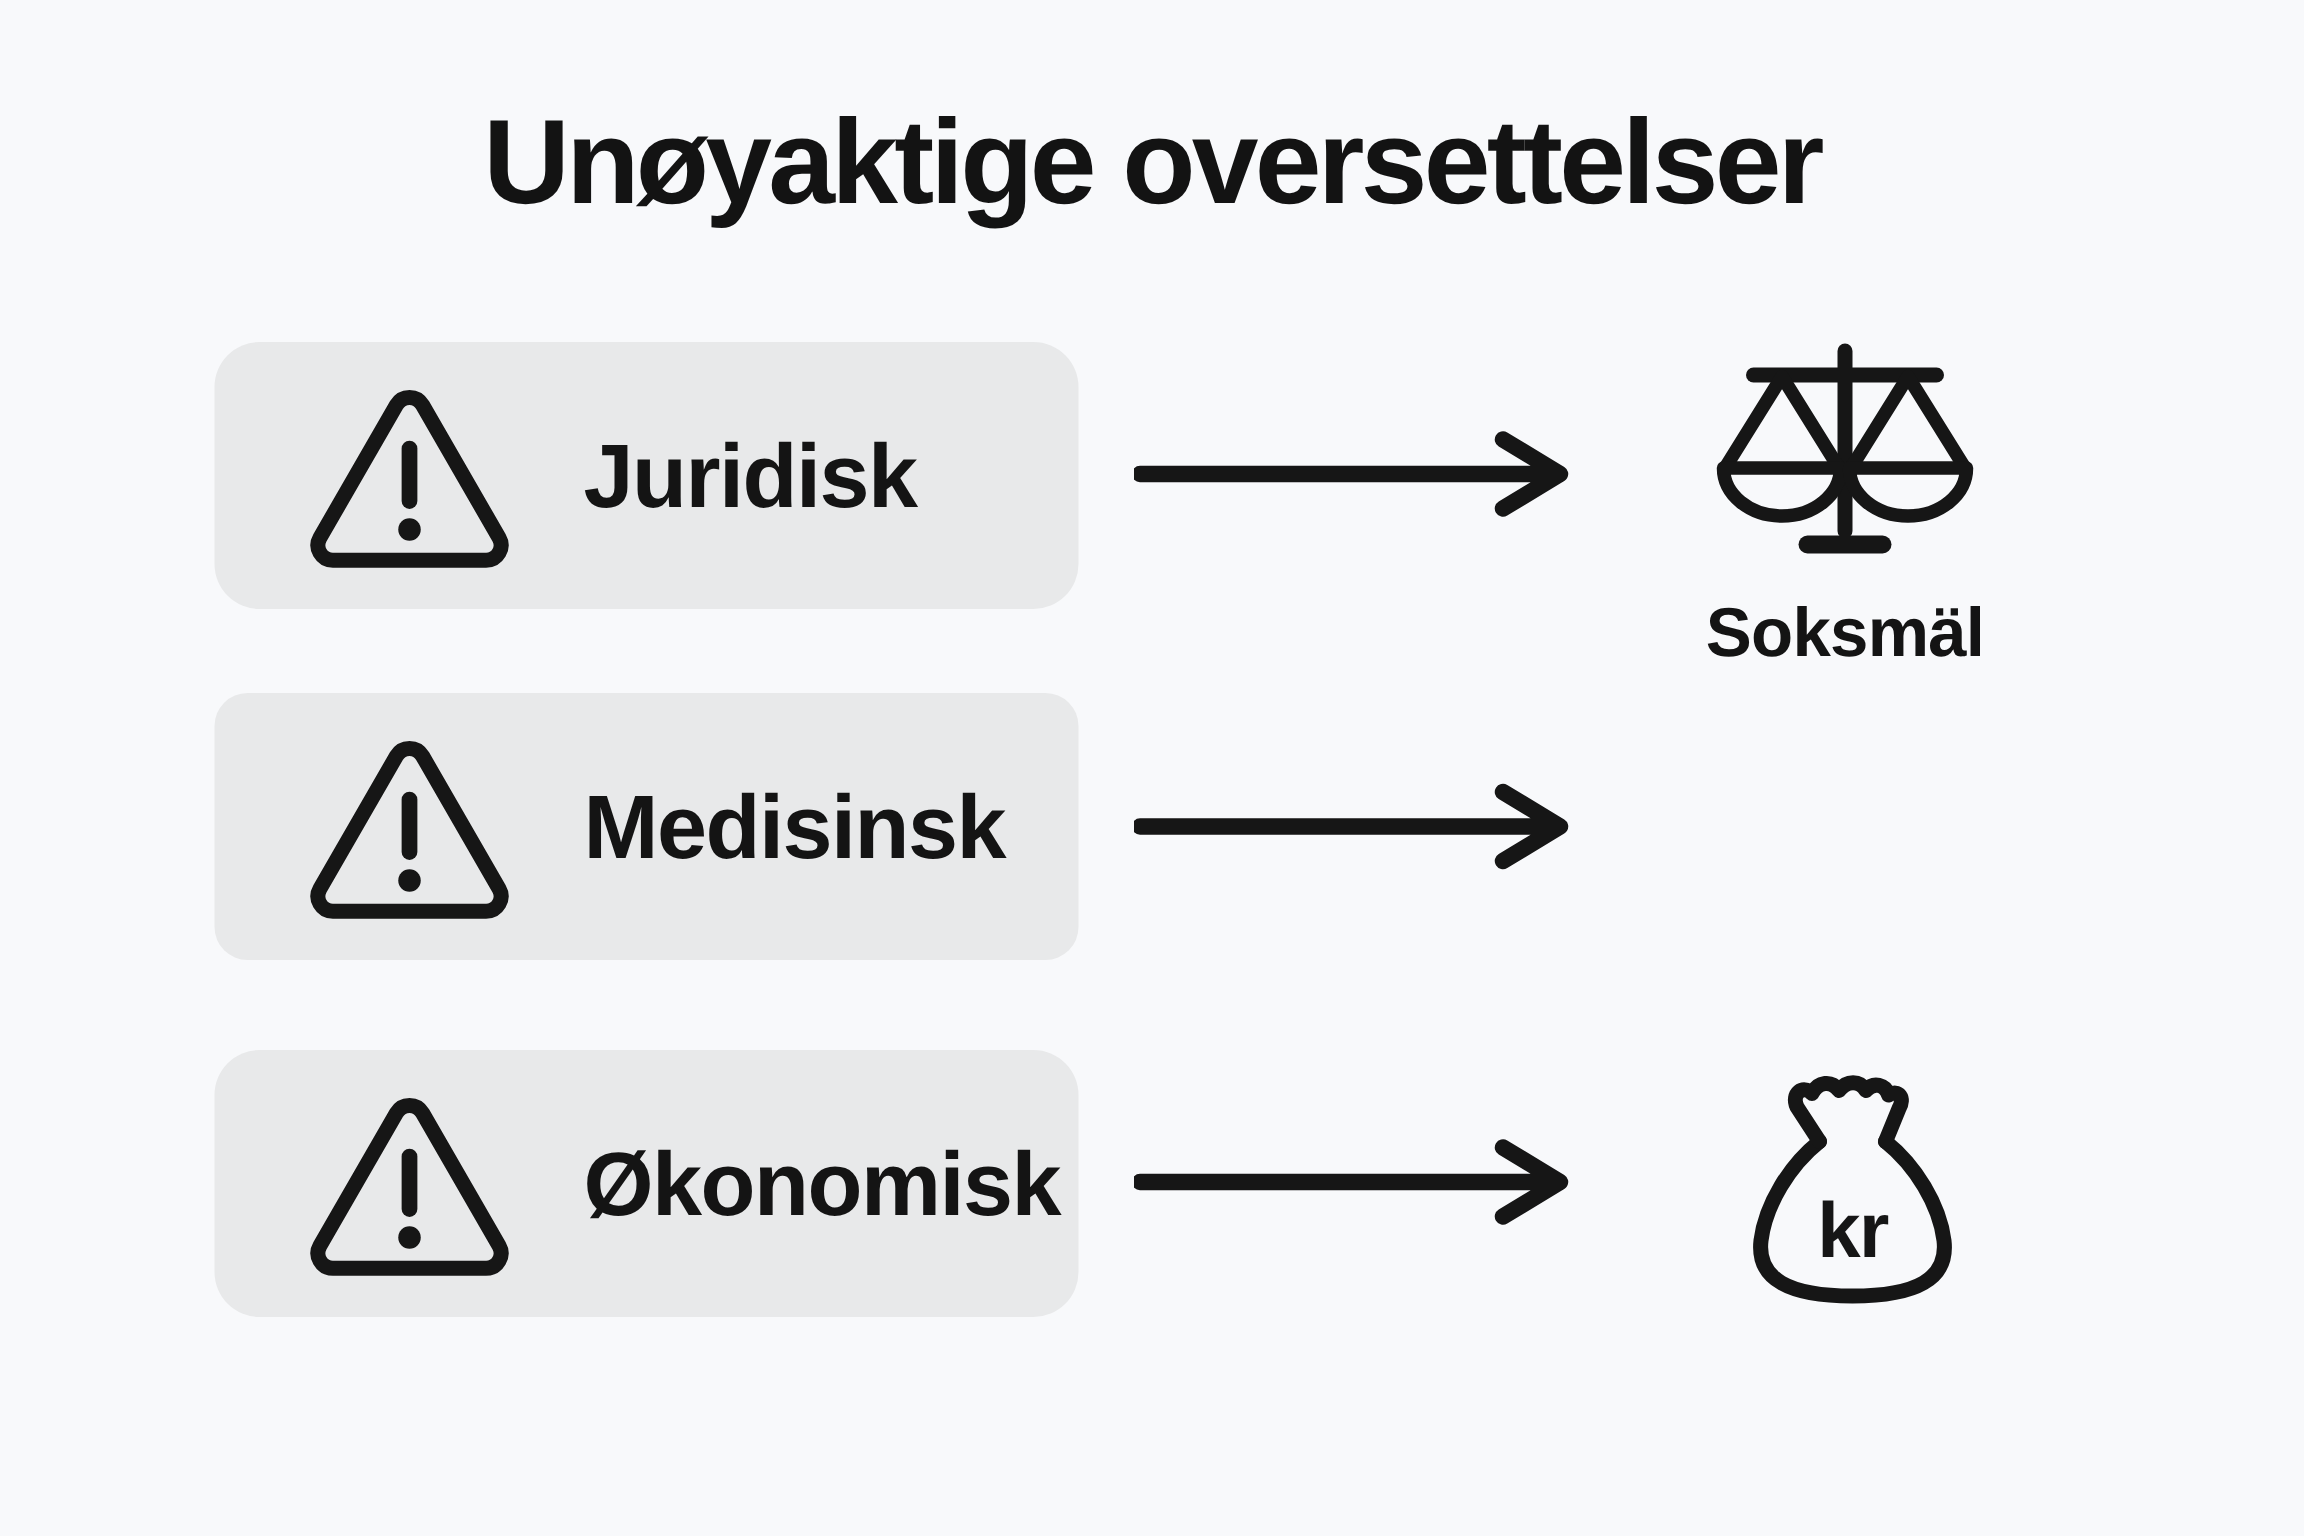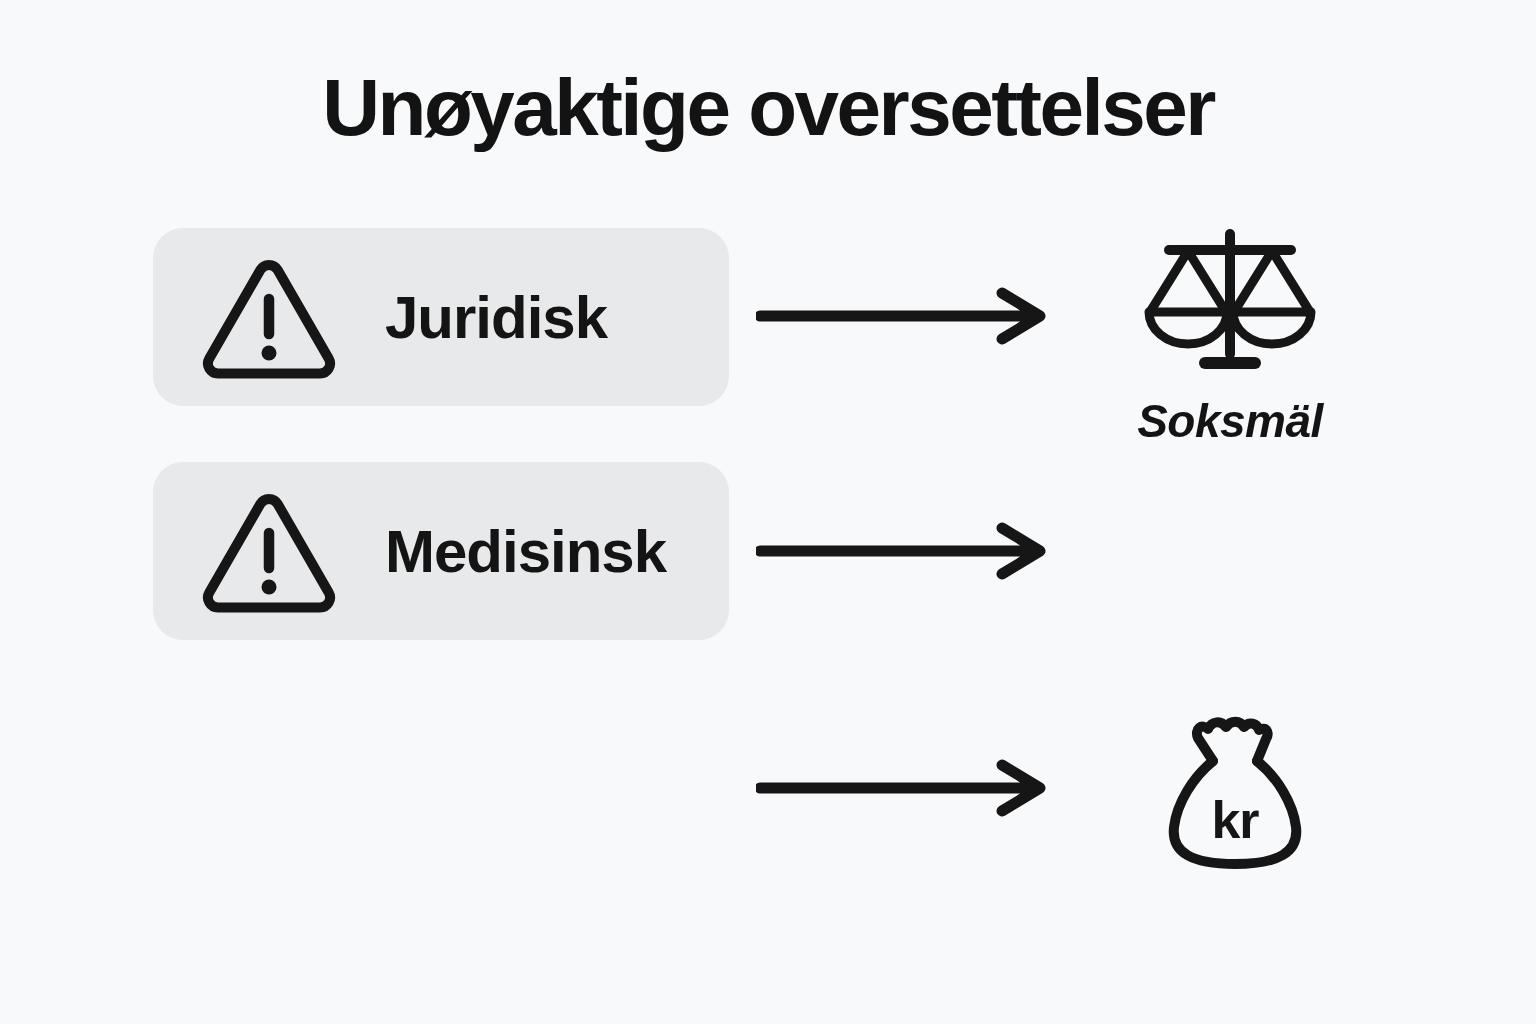--- a/index.html
+++ b/index.html
@@ -8,24 +8,24 @@
     background:#f8f9fb; overflow:hidden;
     font-family:"Liberation Sans", "DejaVu Sans", sans-serif;
     color:#151515;
   }
   .title {
     position:absolute; top:62px; left:0; width:100%;
     margin:0; text-align:center;
     font-size:80px; font-weight:700; letter-spacing:-2.5px; color:#131313;
   }
   .card {
-    position:absolute; left:153px; width:576px; height:178px;
+    position:absolute; left:143px; width:576px; height:178px;
     background:#e8e9ea; border-radius:30px;
     display:flex; align-items:center; gap:46px;
-    padding-left:46px; box-sizing:border-box;
+    padding-left:60px; box-sizing:border-box;
   }
   .card-label {
     font-size:60px; font-weight:700; letter-spacing:-1px; color:#141414;
     white-space:nowrap;
   }
   .arrow { position:absolute; left:756px; }
   .result-item {
     position:absolute; display:flex; flex-direction:column; align-items:center;
   }
   .result-label {
@@ -48,47 +48,55 @@
       <line class="ink-stroke" stroke-width="10.5" stroke-linecap="round" x1="70" y1="45" x2="70" y2="80"></line>
       <circle cx="70" cy="99" r="7.5" fill="#161616"></circle>
     </svg>
     <span class="card-label">Juridisk</span>
   </div>
 
   <svg class="arrow" style="top:284px;" width="306" height="64" viewBox="0 0 306 64">
     <path class="ink-stroke" stroke-width="11" stroke-linecap="round" stroke-linejoin="round" d="M4,32 H276 M246,9 L284,32 L246,55"></path>
   </svg>
 
-  <div class="result-item" style="left:1075px; top:226px; width:310px;font-style:italic;">
+  <div class="result-item" style="left:1075px; top:226px; width:310px;">
     <svg width="172" height="148" viewBox="0 0 172 148">
       <line class="ink-stroke" stroke-width="10" stroke-linecap="round" x1="86" y1="8" x2="86" y2="128"></line>
       <line class="ink-stroke" stroke-width="10" stroke-linecap="round" x1="25" y1="24" x2="147" y2="24"></line>
       <line class="ink-stroke" stroke-width="12" stroke-linecap="round" x1="61" y1="137" x2="111" y2="137"></line>
       <path class="ink-stroke" stroke-width="9" stroke-linecap="round" stroke-linejoin="round" d="M44,25 L6,86 M44,25 L82,86"></path>
       <path class="ink-stroke" stroke-width="9" stroke-linecap="round" d="M5,86 H83 M5,86 A39,32 0 0 0 83,86"></path>
       <path class="ink-stroke" stroke-width="9" stroke-linecap="round" stroke-linejoin="round" d="M128,25 L90,86 M128,25 L166,86"></path>
       <path class="ink-stroke" stroke-width="9" stroke-linecap="round" d="M89,86 H167 M89,86 A39,32 0 0 0 167,86"></path>
     </svg>
     <span class="result-label" style="margin-top:20px;">Soksmäl</span>
   </div>
 
-  <div class="card" style="top:462px;">
+  <div class="card" style="top:462px;border-radius:22px;">
     <svg width="140" height="126" viewBox="0 0 140 126">
       <path class="ink-stroke" stroke-width="10" stroke-linejoin="round" d="M61.3,16 a10,10 0 0 1 17.4,0 l51,88.5 a10,10 0 0 1 -8.7,15 H19 a10,10 0 0 1 -8.7,-15 Z"></path>
       <line class="ink-stroke" stroke-width="10.5" stroke-linecap="round" x1="70" y1="45" x2="70" y2="80"></line>
       <circle cx="70" cy="99" r="7.5" fill="#161616"></circle>
     </svg>
     <span class="card-label">Medisinsk</span>
   </div>
 
   <svg class="arrow" style="top:519px;" width="306" height="64" viewBox="0 0 306 64">
     <path class="ink-stroke" stroke-width="11" stroke-linecap="round" stroke-linejoin="round" d="M4,32 H276 M246,9 L284,32 L246,55"></path>
   </svg>
 
 
+  <div class="card" style="top:700px;">
+    <svg width="140" height="126" viewBox="0 0 140 126">
+      <path class="ink-stroke" stroke-width="10" stroke-linejoin="round" d="M61.3,16 a10,10 0 0 1 17.4,0 l51,88.5 a10,10 0 0 1 -8.7,15 H19 a10,10 0 0 1 -8.7,-15 Z"></path>
+      <line class="ink-stroke" stroke-width="10.5" stroke-linecap="round" x1="70" y1="45" x2="70" y2="80"></line>
+      <circle cx="70" cy="99" r="7.5" fill="#161616"></circle>
+    </svg>
+    <span class="card-label">Økonomisk</span>
+  </div>
 
   <svg class="arrow" style="top:756px;" width="306" height="64" viewBox="0 0 306 64">
     <path class="ink-stroke" stroke-width="11" stroke-linecap="round" stroke-linejoin="round" d="M4,32 H276 M246,9 L284,32 L246,55"></path>
   </svg>
 
   <div class="result-item" style="left:1032px; top:714px; width:380px;">
     <svg width="150" height="156" viewBox="0 0 150 156" style="margin-left:26px;">
       <path class="ink-stroke" stroke-width="10" stroke-linecap="round" d="M53,47 C33,63 17,89 14,113 C11,139 33,150 75,150 C117,150 139,139 136,113 C133,89 117,63 97,47"></path>
       <path class="ink-stroke" stroke-width="10" stroke-linecap="round" stroke-linejoin="round" d="M53,47 L38,24 C34,15 42,9 48,15 C52,7 61,6 66,13 C71,6 80,6 84,13 C89,7 97,9 99,16 C106,12 110,18 106,25 L97,47"></path>
       <text x="75" y="124" text-anchor="middle" font-size="52" font-weight="700" letter-spacing="-1" fill="#161616">kr</text>

